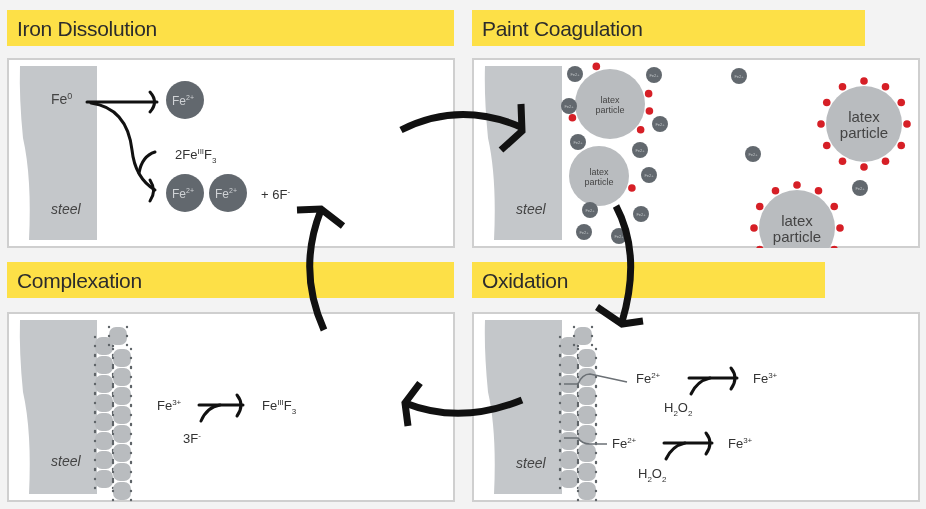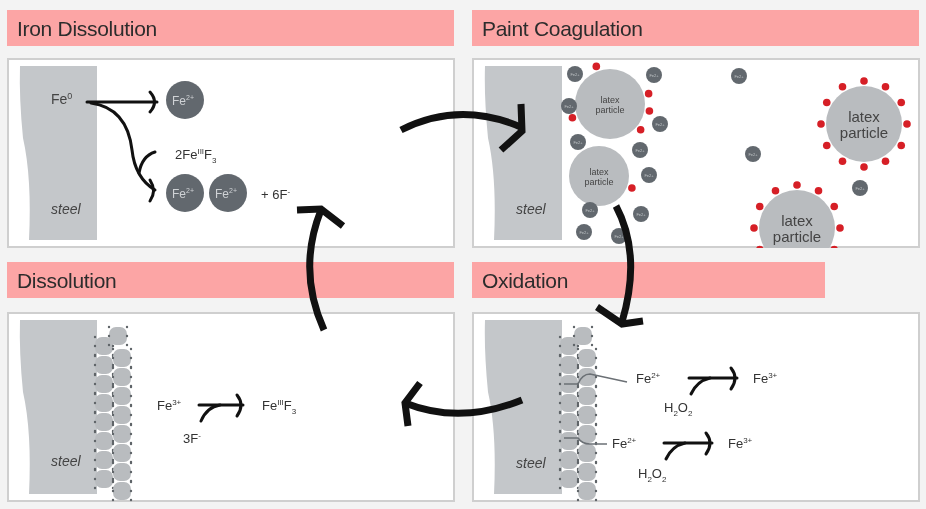--- a/index.html
+++ b/index.html
@@ -1,19 +1,19 @@
 <!DOCTYPE html>
 <html><head>
 <meta charset="utf-8">
 <style>
   html, body { margin:0; padding:0; }
   body { width:926px; height:509px; background:#f3f3f3; position:relative; overflow:hidden;
          font-family:"Liberation Sans", sans-serif; color:#333; }
   .panel { position:absolute; }
-  .title-bar { position:absolute; background:#fca5a5; height:36px; }
+  .title-bar { position:absolute; background:#fde047; height:36px; }
   .title-bar span { position:absolute; left:10px; top:7px; font-size:21px; color:#2c2c2c; letter-spacing:-0.3px; }
   .box { position:absolute; background:#fff; border:2px solid #cfcfcf; box-sizing:border-box; }
   svg text { font-family:"Liberation Sans", sans-serif; }
   #overlay { position:absolute; left:0; top:0; pointer-events:none; }
 </style>
 </head>
 <body>
 
 <div class="panel">
   <div class="title-bar" style="left:7px; top:10px; width:447px;">
@@ -45,21 +45,21 @@
       <g transform="translate(221,135)">
         <circle r="19" fill="#62686e"></circle>
         <text x="-13" y="5" font-size="12" fill="#cfd2d5"><tspan>Fe</tspan><tspan dy="-5" font-size="7">2+</tspan></text>
       </g>
       <text x="254" y="141" font-size="13" fill="#333"><tspan>+ 6F</tspan><tspan dy="-5" font-size="8">-</tspan></text>
     </svg>
   </div>
 </div>
 
 <div class="panel">
-  <div class="title-bar" style="left:472px; top:10px; width:447px;">
+  <div class="title-bar" style="left:472px; top:10px; width:393px;">
     <span>Paint Coagulation</span>
   </div>
   <div class="box" style="left:472px; top:58px; width:448px; height:190px;">
     <svg id="coag-svg" width="448" height="190" style="position:absolute;left:-2px;top:-2px;">
       <path d="M13,8 L90,8 L90,182 L22,182 Q25,120 16,80 Q12,40 13,8 Z" fill="#c4c7ca"></path>
       <text x="44" y="156" font-size="14" font-style="italic" fill="#444">steel</text>
       <g id="coag-items">
           <g>
             <circle cx="138" cy="46" r="35" fill="#b9bcbf"></circle>
             <text x="138" y="44.65" font-size="9" text-anchor="middle" fill="#444">latex</text>
@@ -166,21 +166,21 @@
             <circle cx="388" cy="130" r="8" fill="#62686e"></circle>
             <text x="388" y="132" font-size="4" text-anchor="middle" fill="#bfc3c6">Fe2+</text>
           </g>
         </g>
     </svg>
   </div>
 </div>
 
 <div class="panel">
   <div class="title-bar" style="left:7px; top:262px; width:447px;">
-    <span>Dissolution</span>
+    <span>Complexation</span>
   </div>
   <div class="box" style="left:7px; top:312px; width:448px; height:190px;">
     <svg width="448" height="190" style="position:absolute;left:-2px;top:-2px;">
       <path d="M13,8 L90,8 L90,182 L22,182 Q25,120 16,80 Q12,40 13,8 Z" fill="#c4c7ca"></path>
       <text x="44" y="154" font-size="14" font-style="italic" fill="#444">steel</text>
       <g class="film">
           <g>
             <rect x="88" y="25" width="18" height="18" rx="7" fill="#b9bcbf"></rect>
             <circle cx="88" cy="25" r="1.2" fill="#5f6468"></circle>
             <circle cx="106" cy="25" r="1.2" fill="#5f6468"></circle>

